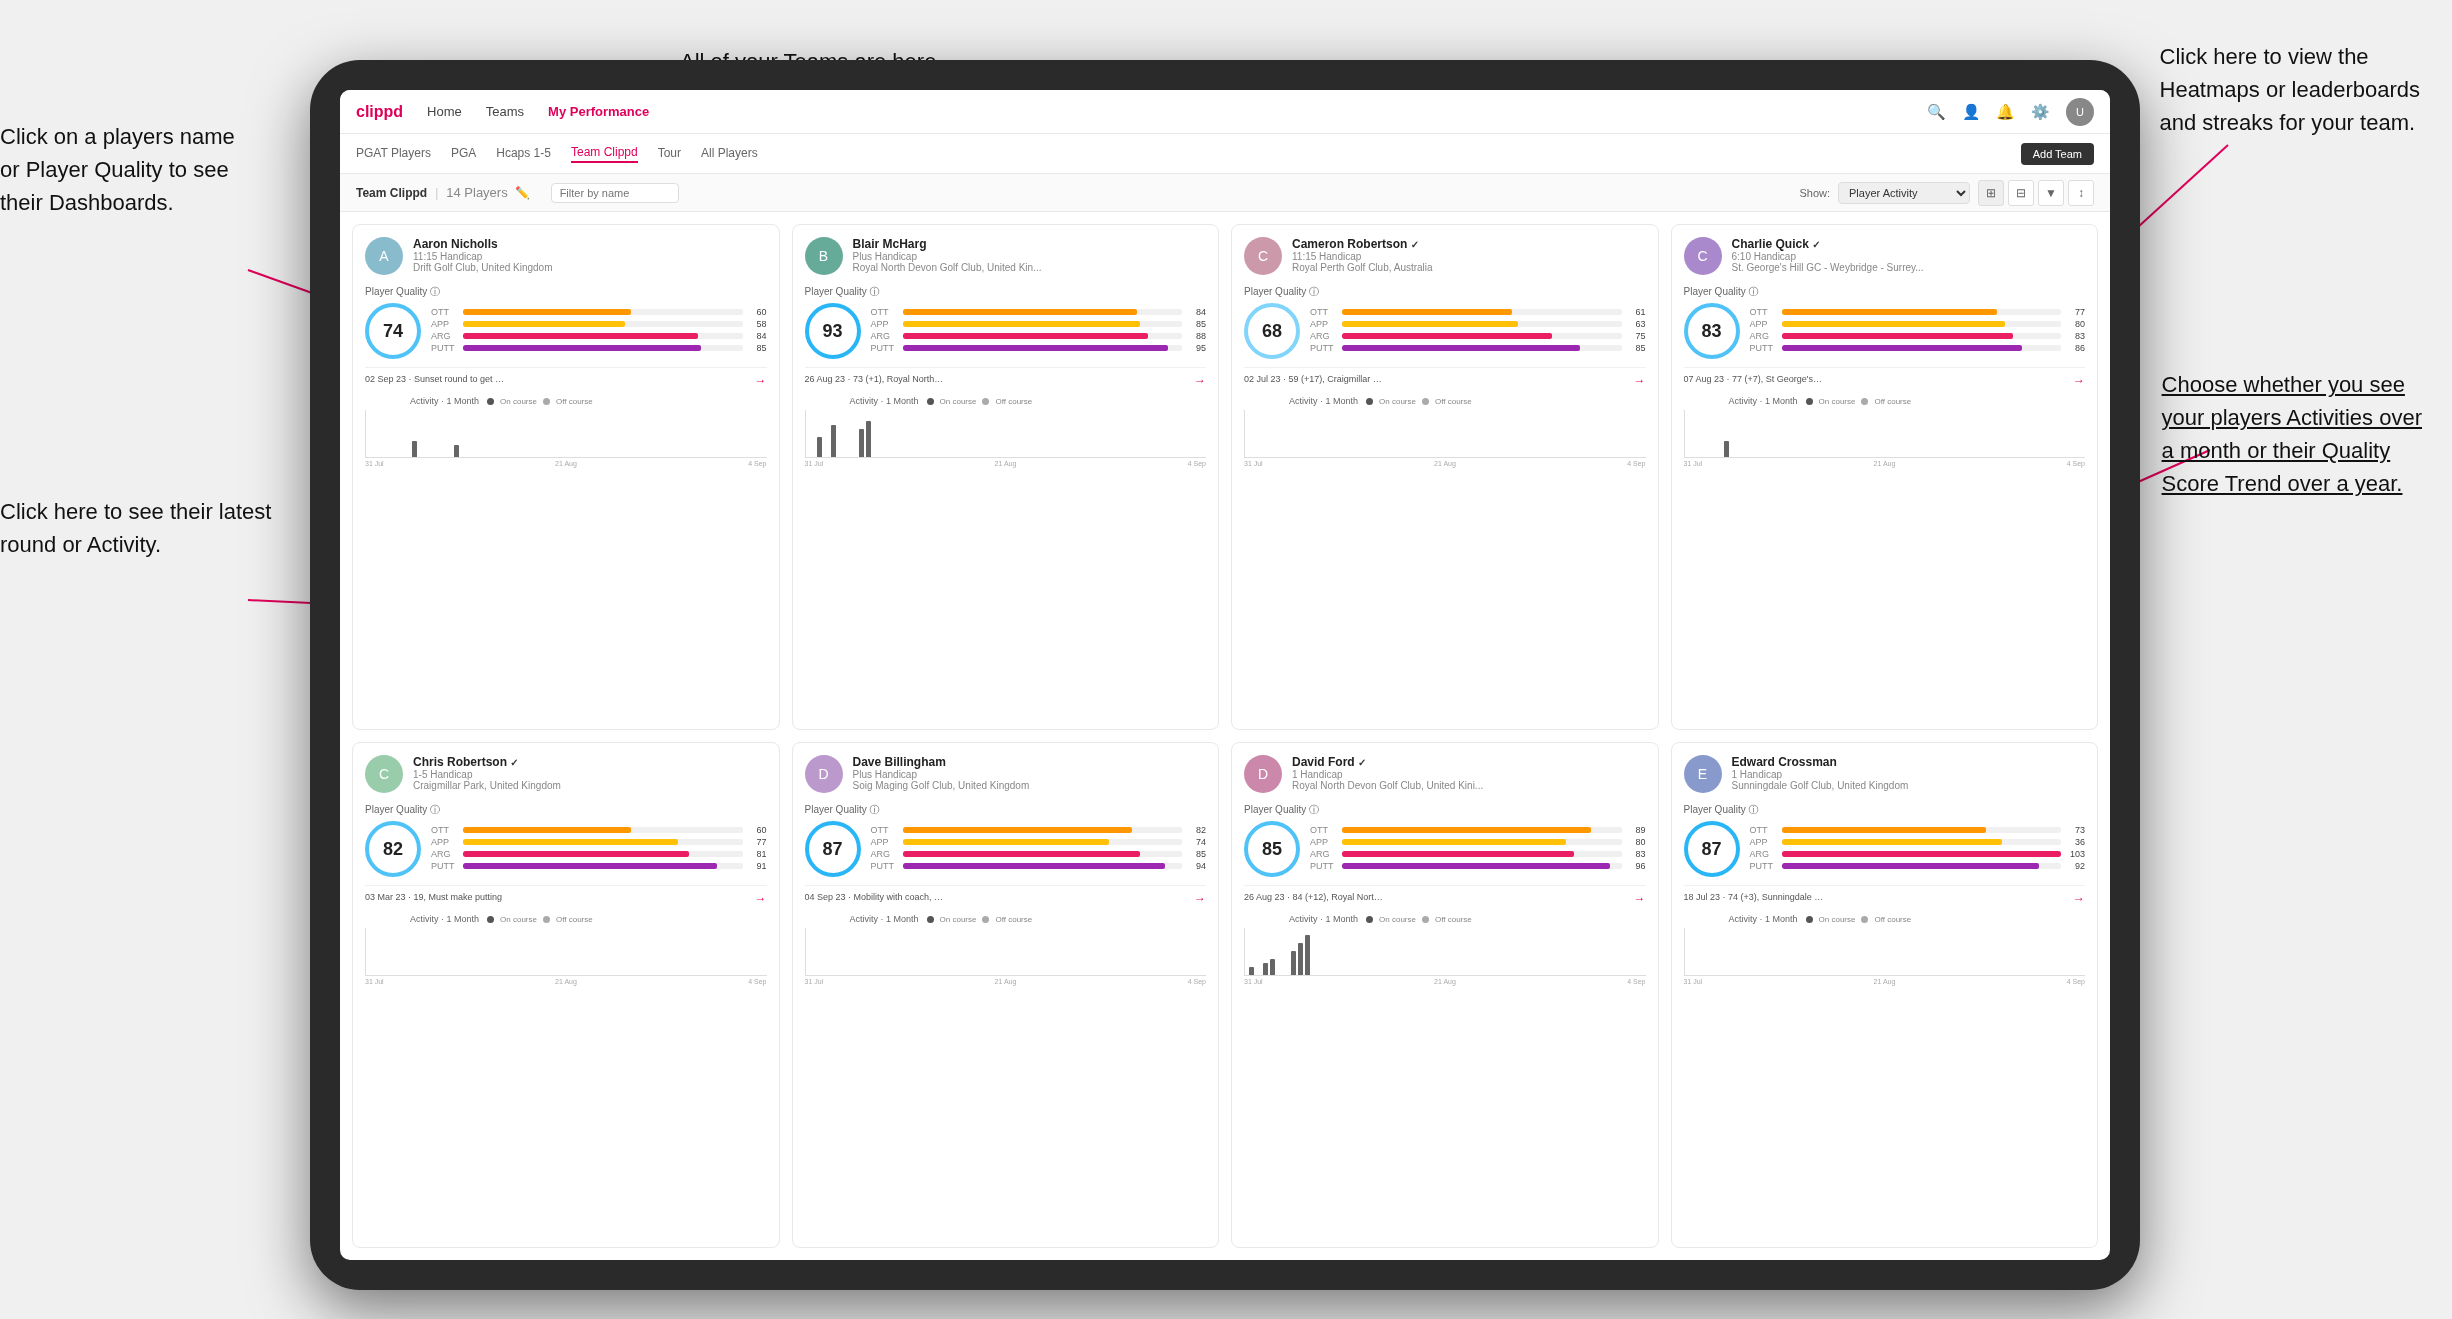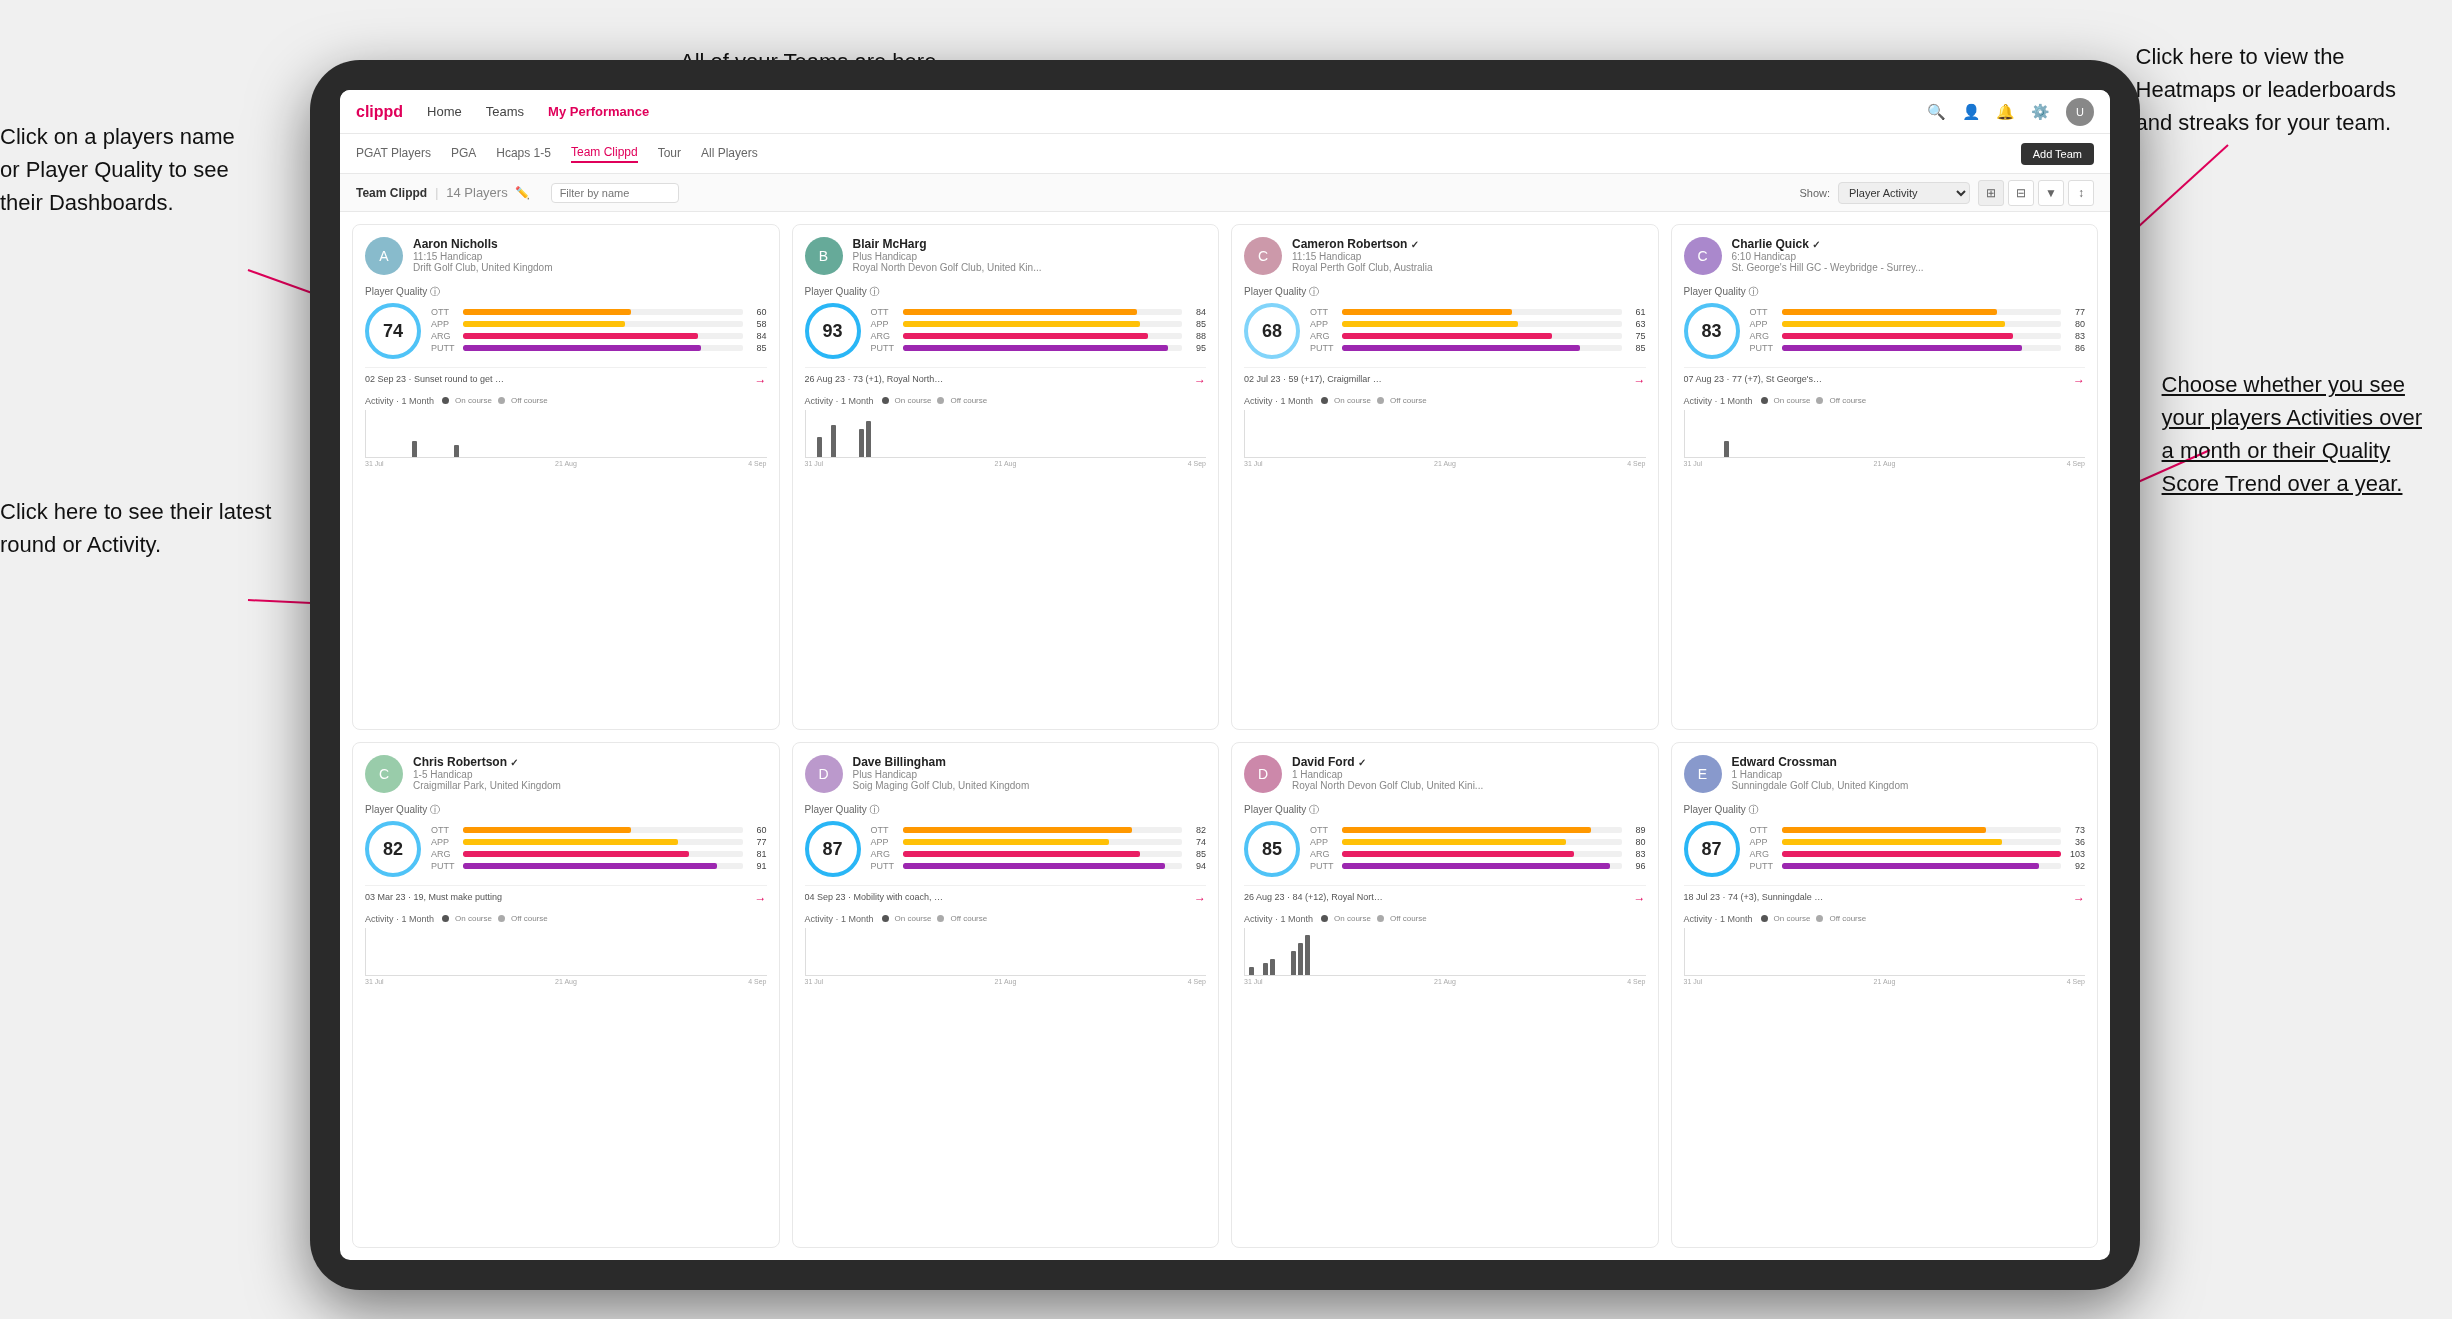--- a/index.html
+++ b/index.html
@@ -341,23 +341,24 @@
     .arrow-right {
       color: #e0005a;
       font-size: 12px;
     }
 
     
     .activity-section { margin-top: 6px; }
 
     .activity-header {
       display: flex;
-      align-items: flex-start;
+      align-items: flex-end;
       gap: 8px;
       margin-bottom: 4px;
+      margin-left: 45px;
     }
 
     .activity-label {
       font-size: 9px;
       color: #666;
     }
 
     .activity-legend {
       display: flex;
       gap: 6px;
@@ -464,21 +465,21 @@
     <marker id="arrow" markerWidth="8" markerHeight="8" refX="6" refY="3" orient="auto">
       <path d="M0,0 L0,6 L9,3 z" fill="#e0005a"></path>
     </marker>
   </defs>
 </svg>
 
 <div class="callout" style="left:680px; top:45px; max-width:320px; text-align:center;">
   <span>All of your Teams are here.</span>
 </div>
 
-<div class="callout" style="right:56px; top:40px; max-width:310px; text-align:left;">
+<div class="callout" style="right:32px; top:40px; max-width:310px; text-align:left;">
   Click here to view the<br>Heatmaps or leaderboards<br>and streaks for your team.
 </div>
 
 <div class="callout" style="left:0px; top:120px; max-width:270px;">
   Click on a players name<br>or Player Quality to see<br>their Dashboards.
 </div>
 
 <div class="callout" style="left:0px; top:495px; max-width:280px;">
   Click here to see their latest<br>round or Activity.
 </div>

